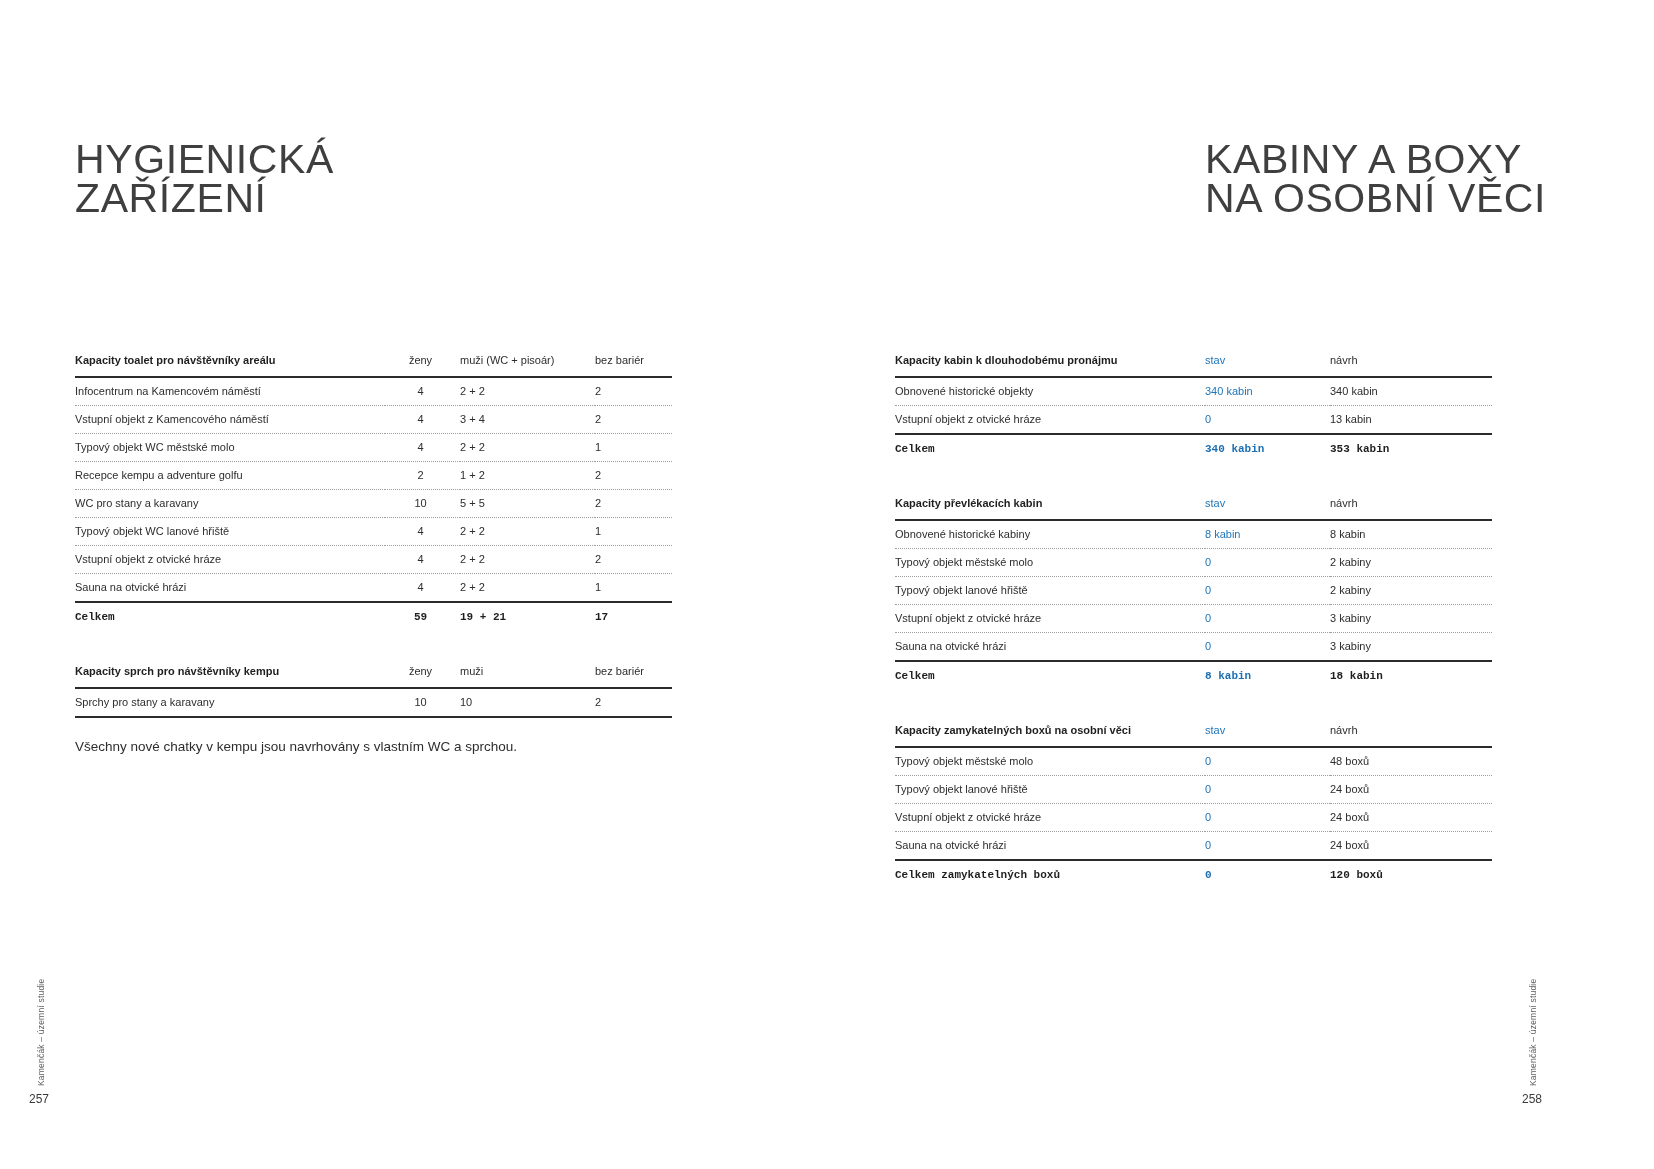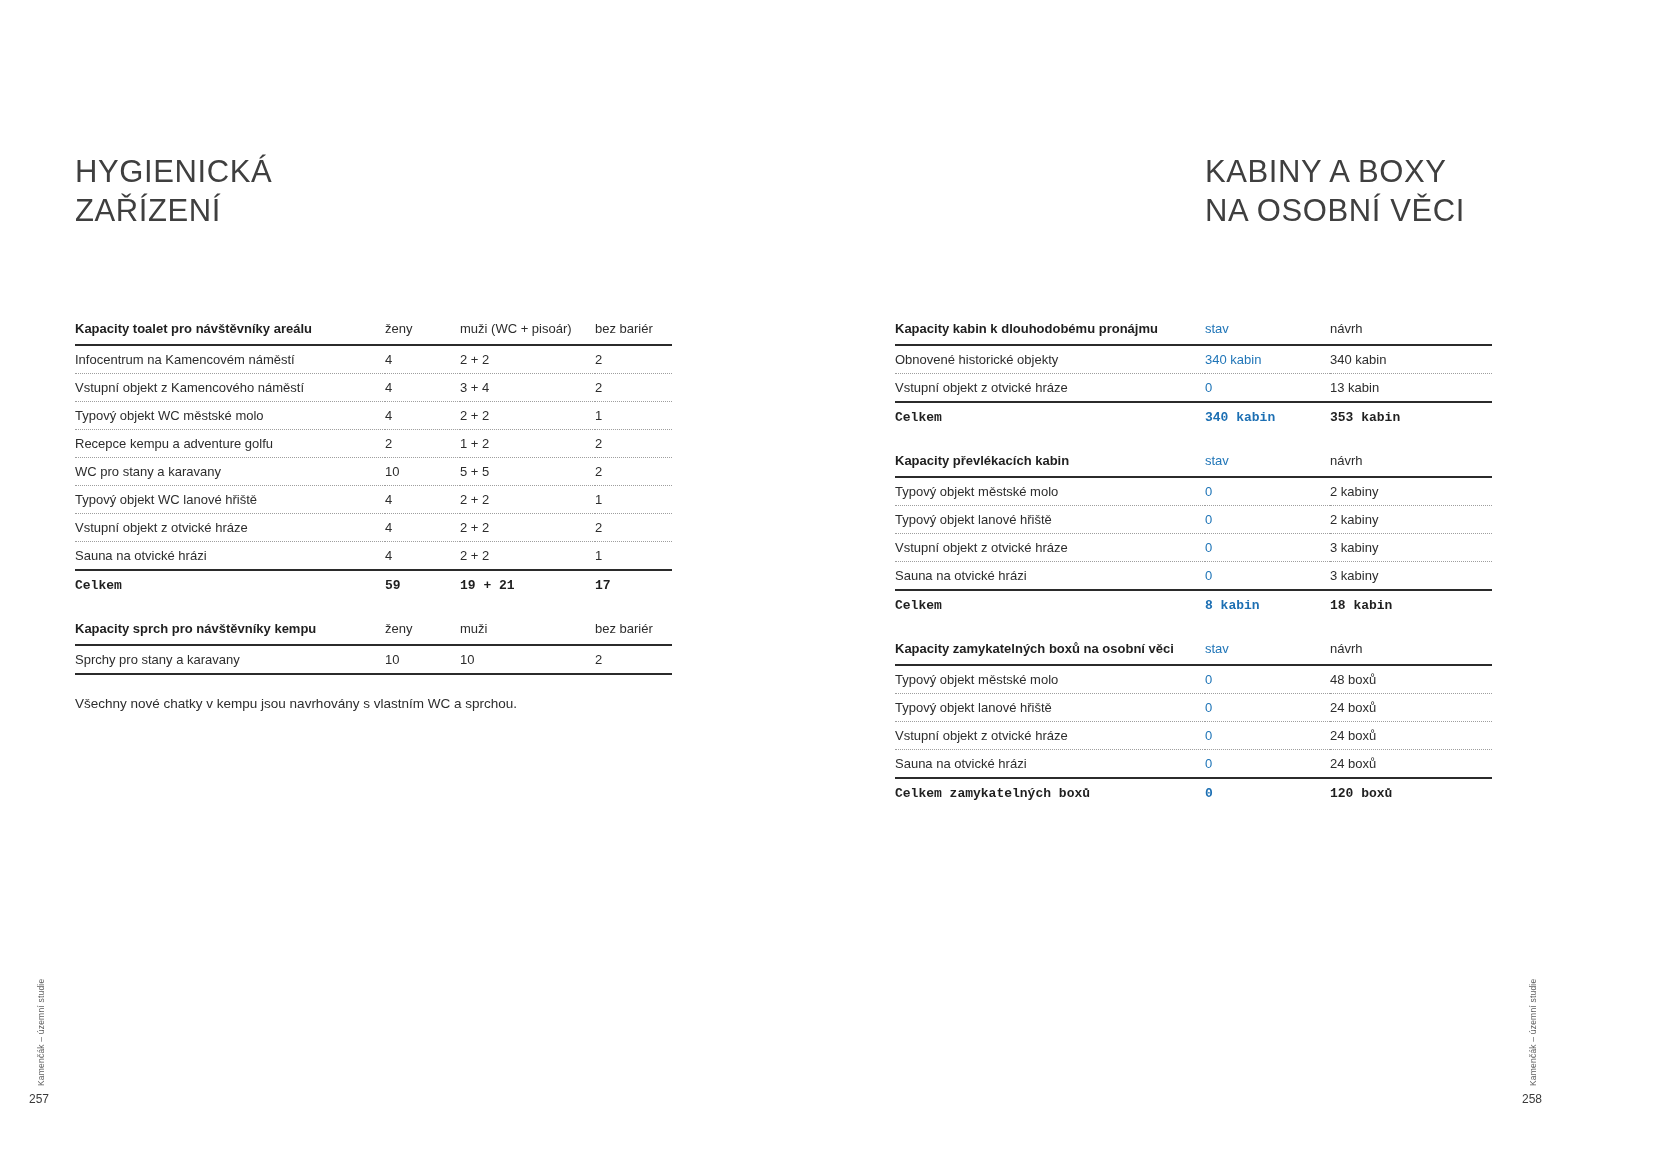--- a/index.html
+++ b/index.html
@@ -7,60 +7,61 @@
   body {
     background:#ffffff;
     font-family:"Liberation Sans","DejaVu Sans",sans-serif;
     color:#2d2d2d;
     position:relative;
     overflow:hidden;
   }
 
   .page-title {
     position:absolute;
-    top:152px;
-    font-size:31px;
+    top:140px;
+    font-size:41px;
     line-height:39px;
     font-weight:300;
     letter-spacing:0.6px;
     color:#3f3f3f;
   }
   #left-title  { left:75px; }
   #right-title { left:1205px; }
 
   .table-stack { position:absolute; top:320px; width:597px; }
   #left-tables  { left:75px; }
   #right-tables { left:895px; }
 
   .table-block { margin-bottom:21px; }
 
   table {
     width:100%;
     border-collapse:collapse;
     table-layout:fixed;
-    font-size:13px;
+    font-size:11px;
     line-height:17px;
     color:#2d2d2d;
+    margin-top:32px;
   }
   th, td {
     text-align:left;
     vertical-align:bottom;
     font-weight:400;
     padding:5px 4px 5px 0;
   }
   thead th { padding:0 4px 7px 0; }
   thead tr { border-bottom:2px solid #2b2b2b; }
   tbody tr { border-bottom:1px dotted #9e9e9e; }
   tbody tr:last-child { border-bottom:none; }
   tbody tr.solid-bottom { border-bottom:2px solid #2b2b2b; }
   tfoot tr { border-top:2px solid #2b2b2b; }
   tfoot td { padding:6px 4px 5px 0;font-family:Liberation Mono, monospace; }
 
   .cols4 .c0 { width:310px; }
-  .cols4 .c1 { width:75px; }
+  .cols4 .c1 { width:75px;text-align:center; }
   .cols4 .c2 { width:135px; }
   .cols4 .c3 { width:77px; }
 
   .cols3 .c0 { width:310px; }
   .cols3 .c1 { width:125px; }
   .cols3 .c2 { width:162px; }
 
   .bold { font-weight:700; color:#1f1f1f; }
   .accent { color:#2176b8; }
   tfoot .accent { color:#1c6fb3; }
@@ -232,20 +233,25 @@
       <table>
         <thead>
           <tr>
             <th class="c0 bold">Kapacity převlékacích kabin</th>
             <th class="c1 accent">stav</th>
             <th class="c2">návrh</th>
           </tr>
         </thead>
         <tbody>
           <tr>
+            <td class="c0">Obnovené historické kabiny</td>
+            <td class="c1 accent">8 kabin</td>
+            <td class="c2">8 kabin</td>
+          </tr>
+          <tr>
             <td class="c0">Typový objekt městské molo</td>
             <td class="c1 accent">0</td>
             <td class="c2">2 kabiny</td>
           </tr>
           <tr>
             <td class="c0">Typový objekt lanové hřiště</td>
             <td class="c1 accent">0</td>
             <td class="c2">2 kabiny</td>
           </tr>
           <tr>

